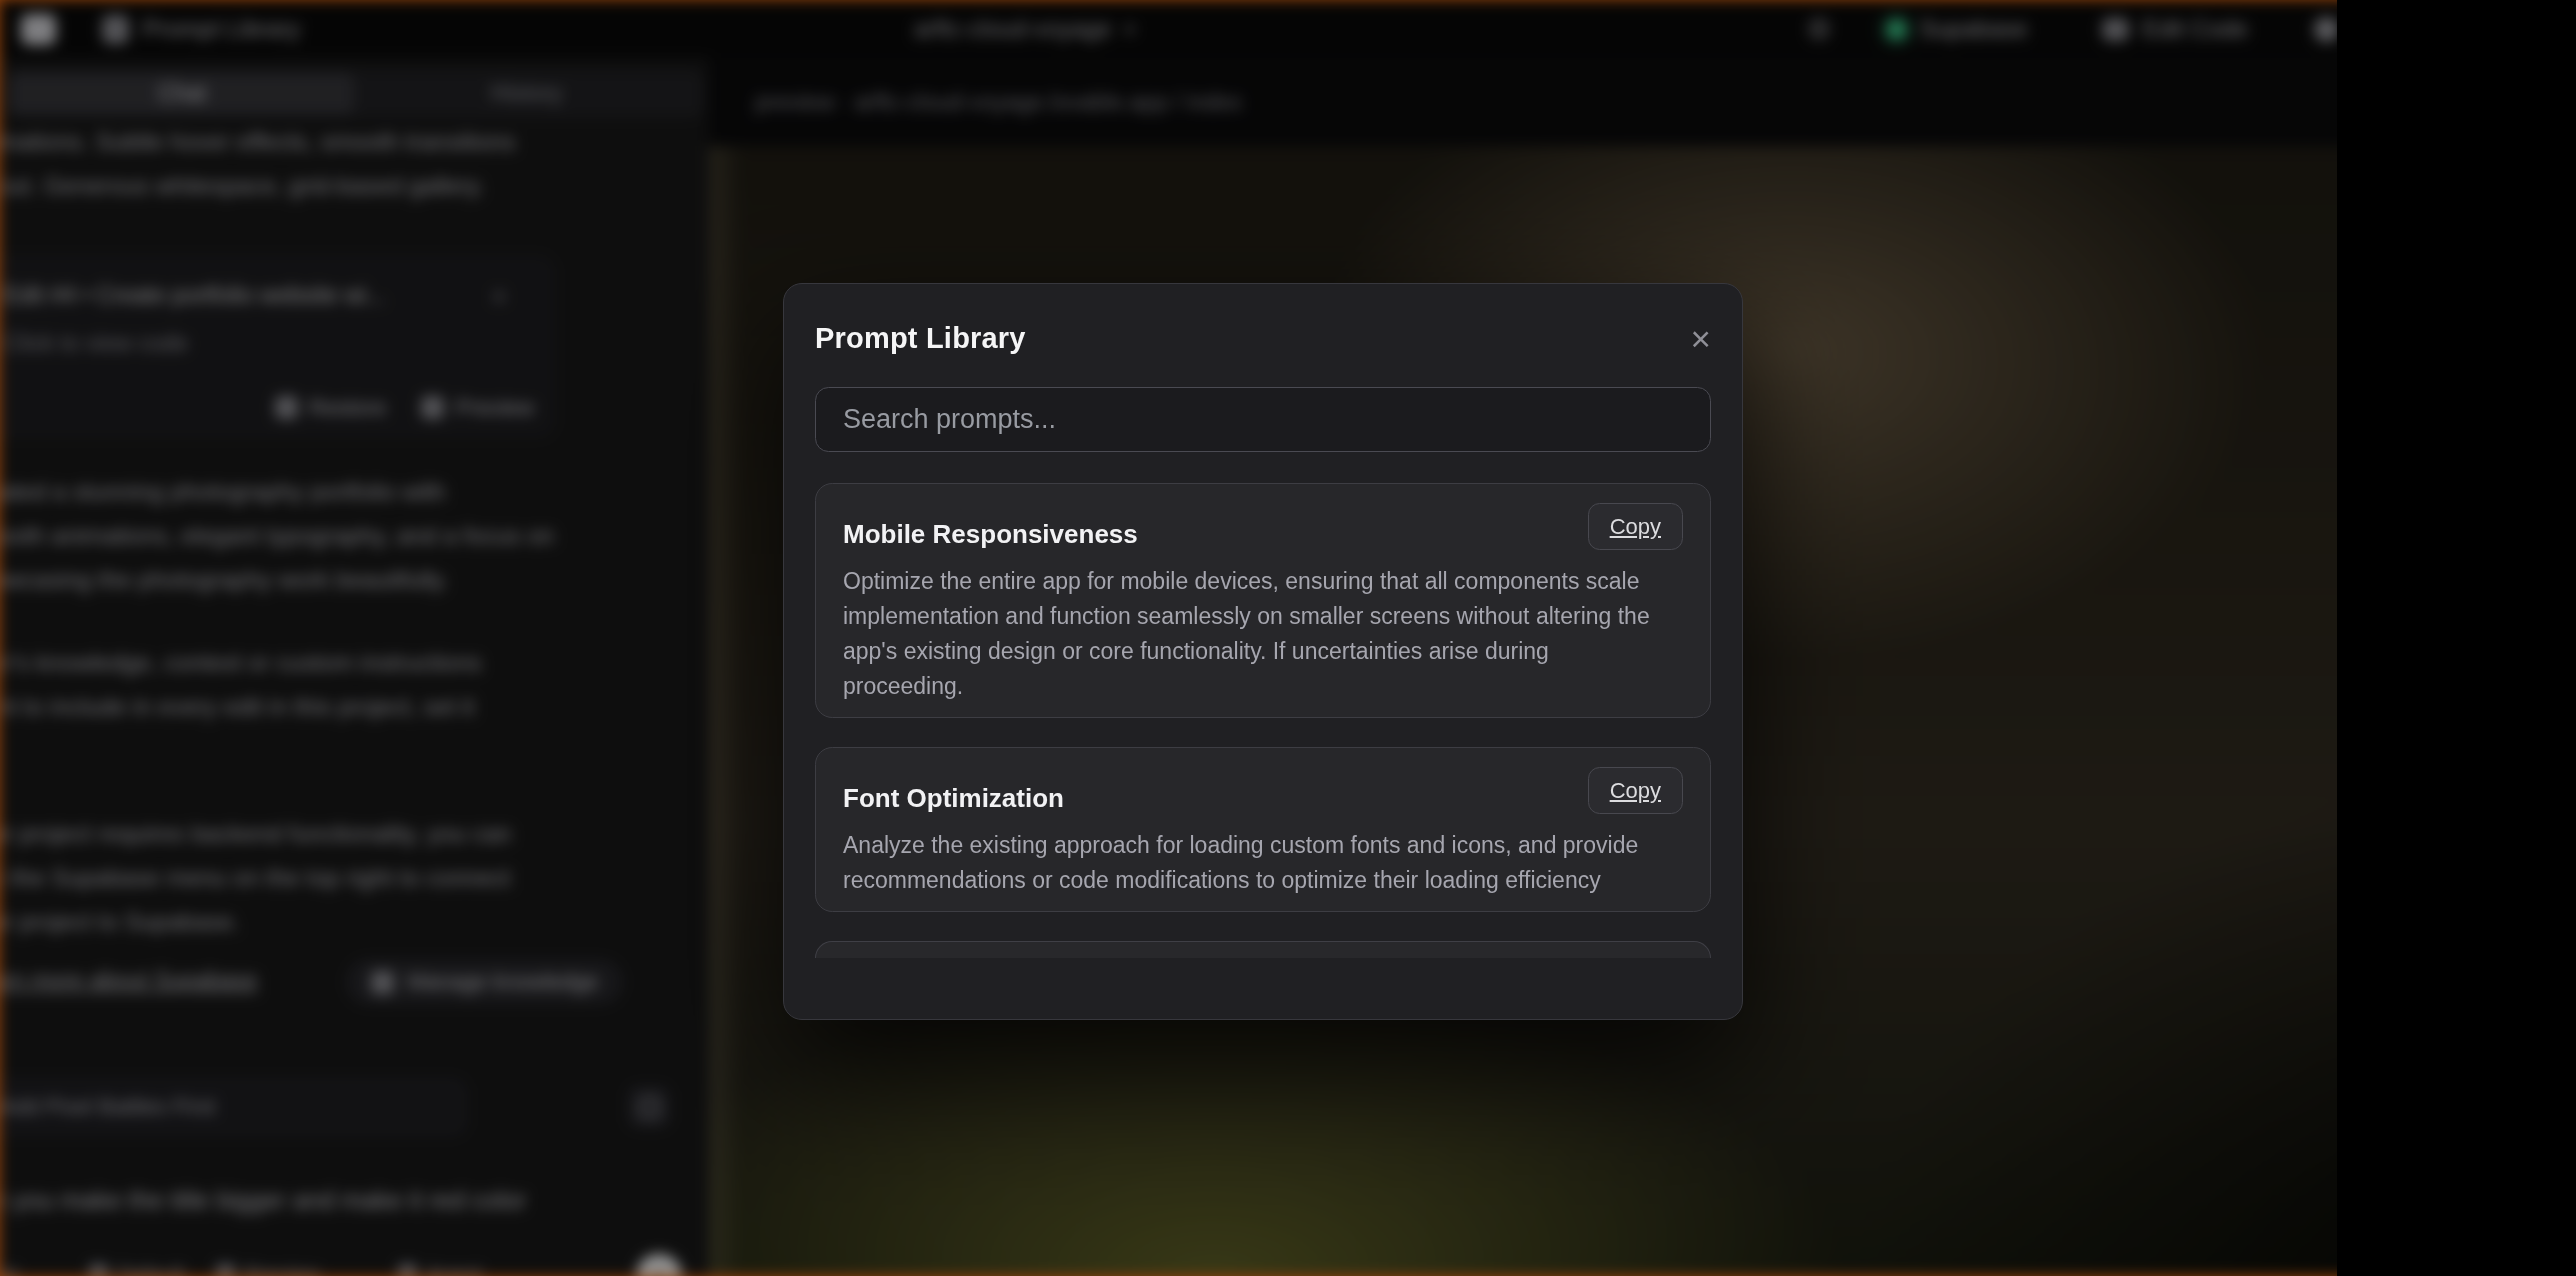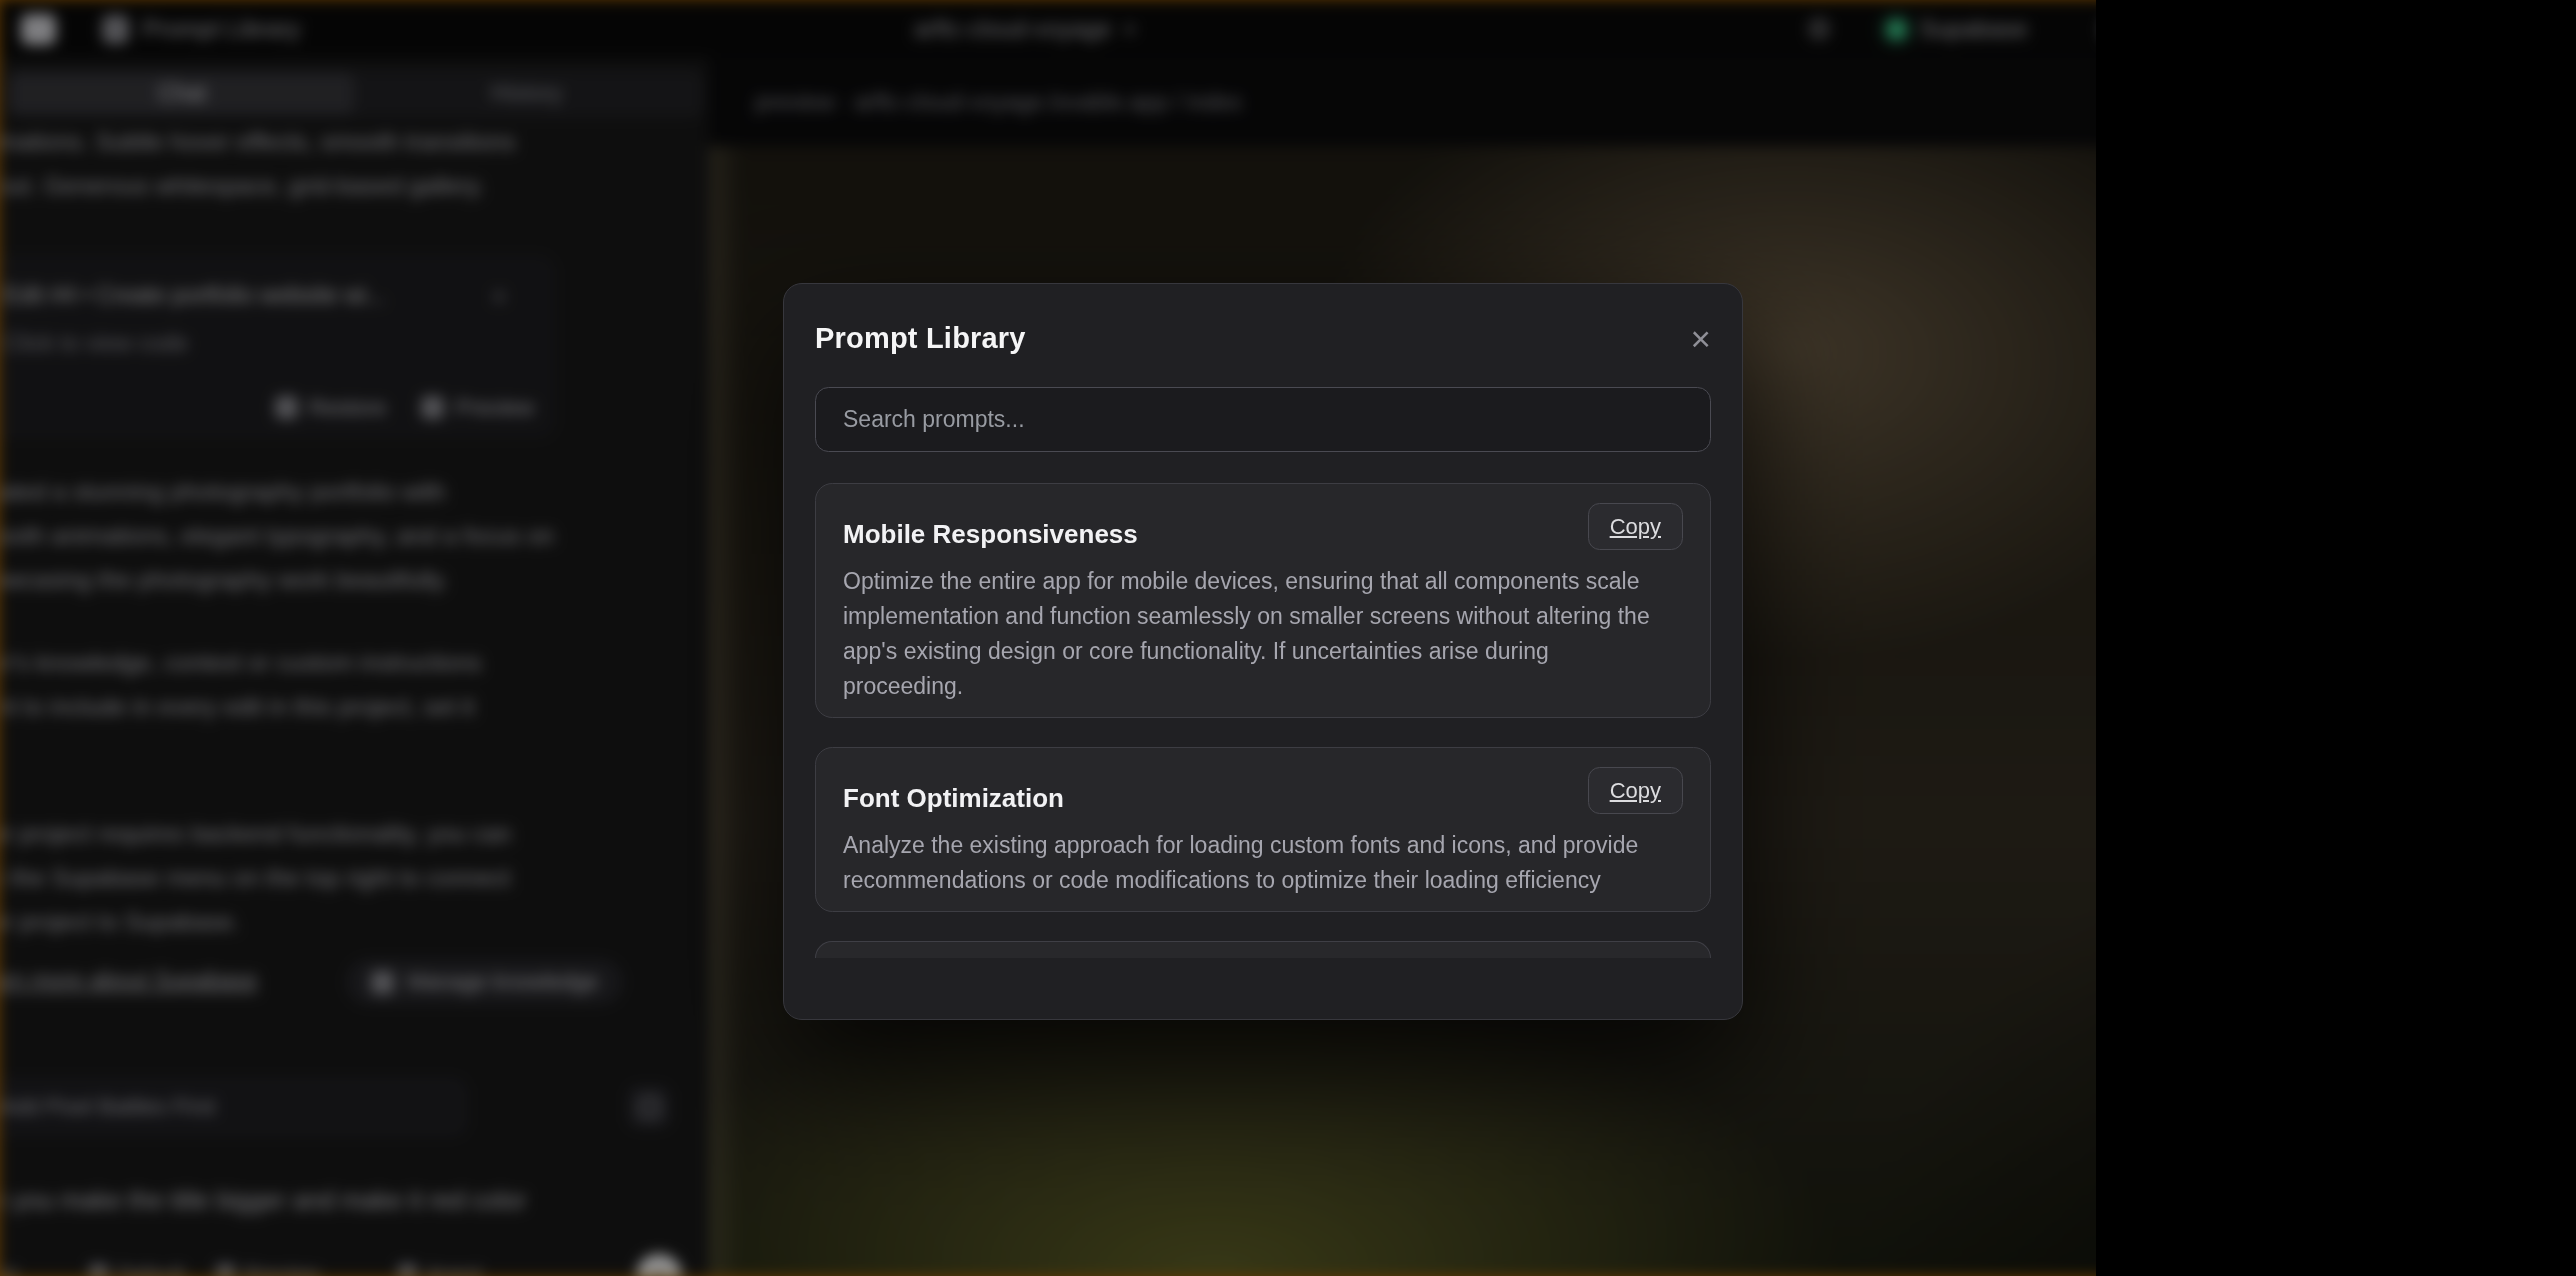--- a/index.html
+++ b/index.html
@@ -1,18 +1,18 @@
 <!DOCTYPE html>
 <html><head>
 <meta charset="utf-8">
 <style>
   html,body{margin:0;padding:0;background:#000;}
   *{box-sizing:border-box;}
-  #screen{position:relative;width:2096px;height:1276px;overflow:hidden;
-          font-family:"Liberation Sans", sans-serif;background:#a16207;}
+  #screen{position:relative;width:2337px;height:1276px;overflow:hidden;
+          font-family:"Liberation Sans", sans-serif;background:#f97316;}
 
   
   #bg{position:absolute;inset:0;filter:blur(6.7px);}
   #dim{position:absolute;inset:0;background:rgba(0,0,0,0.42);z-index:5;}
 
   
   #topbar{position:absolute;left:0;top:0;width:2576px;height:58px;background:#0a0a0a;}
   .tb-item{position:absolute;top:0;height:58px;display:flex;align-items:center;gap:13.5px;color:#c4c4c9;font-size:24px;white-space:nowrap;}
   .blob{background:#9a9aa0;border-radius:7.7px;}
   #logo{left:21px;width:37px;} #logo .blob{width:35px;height:31px;background:#d9d9de;}
@@ -75,21 +75,21 @@
   #send-btn{position:absolute;left:636px;top:1.9px;width:46px;height:46px;border-radius:50%;background:#ffffff;display:flex;align-items:center;justify-content:center;color:#1a1a1a;font-size:27px;font-weight:bold;}
 
   
   #modal{position:absolute;left:783px;top:283px;width:960px;height:737px;z-index:10;
          background:#202023;border:1px solid #37373d;border-radius:19px;
          box-shadow:0 48px 125px rgba(0,0,0,0.78);padding:35px 31px;}
   #modal-head{display:flex;justify-content:space-between;align-items:center;height:39px;margin-bottom:29px;}
   #modal-title{font-size:29px;font-weight:700;color:#f5f5f6;letter-spacing:0.2px;}
   #modal-close{color:#8f8f97;font-size:35px;line-height:1;cursor:pointer;}
   #prompt-search{width:100%;height:65px;background:#1b1b1e;border:1.4px solid #4a4a52;border-radius:13.5px;
-         color:#e5e5e8;font-size:23px;padding:0 27px;outline:none;margin-bottom:31px;
+         color:#e5e5e8;font-size:27px;padding:0 27px;outline:none;margin-bottom:31px;
          font-family:"Liberation Sans", sans-serif;}
   #prompt-search::placeholder{color:#989ba2;}
   #cards{display:flex;flex-direction:column;gap:29px;height:497px;overflow:hidden;}
   .prompt-card{background:#27272a;border:1px solid #3d3d43;border-radius:17.3px;padding:19px 27px 13.5px;}
   .card-head{display:flex;justify-content:space-between;align-items:flex-end;margin-bottom:13.5px;gap:8px;}
   .card-title{font-size:26px;font-weight:700;color:#f2f2f4;}
   .copy-btn{height:47px;padding:0 21px;border:1px solid #48484f;border-radius:11.6px;background:#2b2b2f;
          color:#dcdcdf;font-size:22px;font-family:"Liberation Sans", sans-serif;cursor:pointer;text-decoration:underline;}
   .card-body div{font-size:23px;line-height:35px;color:#a6a6af;white-space:nowrap;}
   #card-peek{height:17.3px;background:#28282b;border:1px solid #3f3f46;border-bottom:none;border-radius:17.3px 17.3px 0 0;flex:none;}

